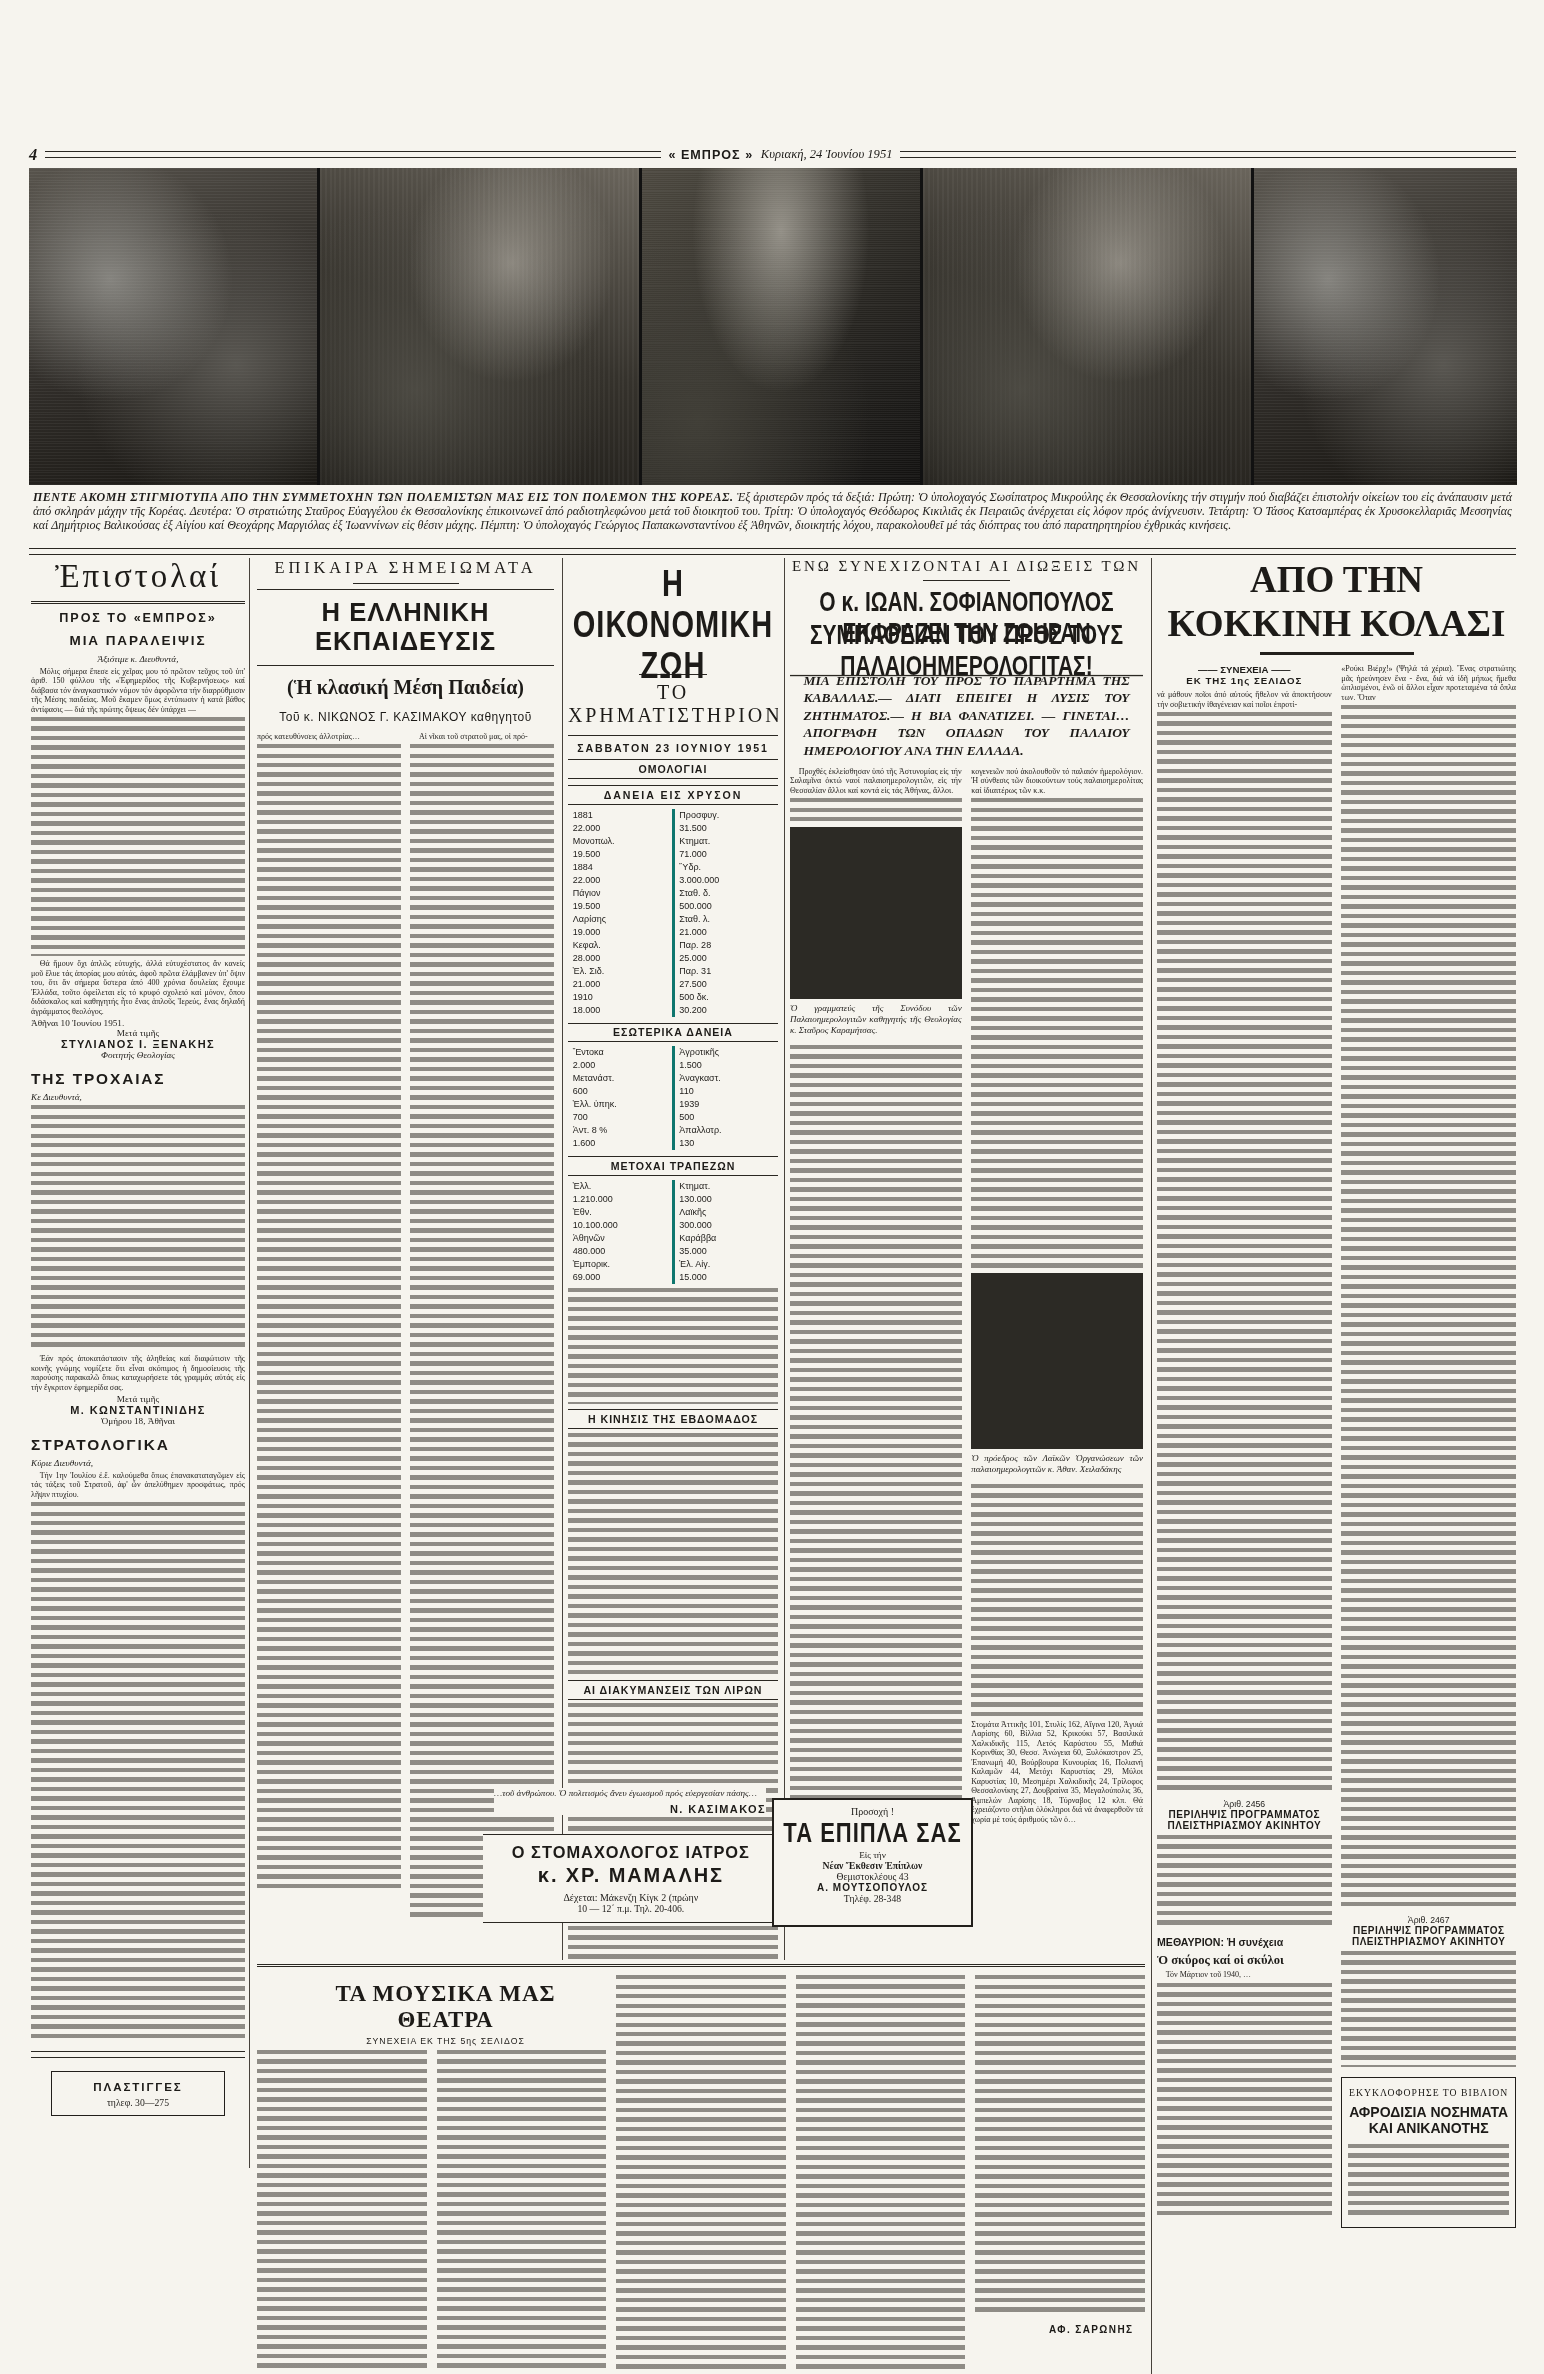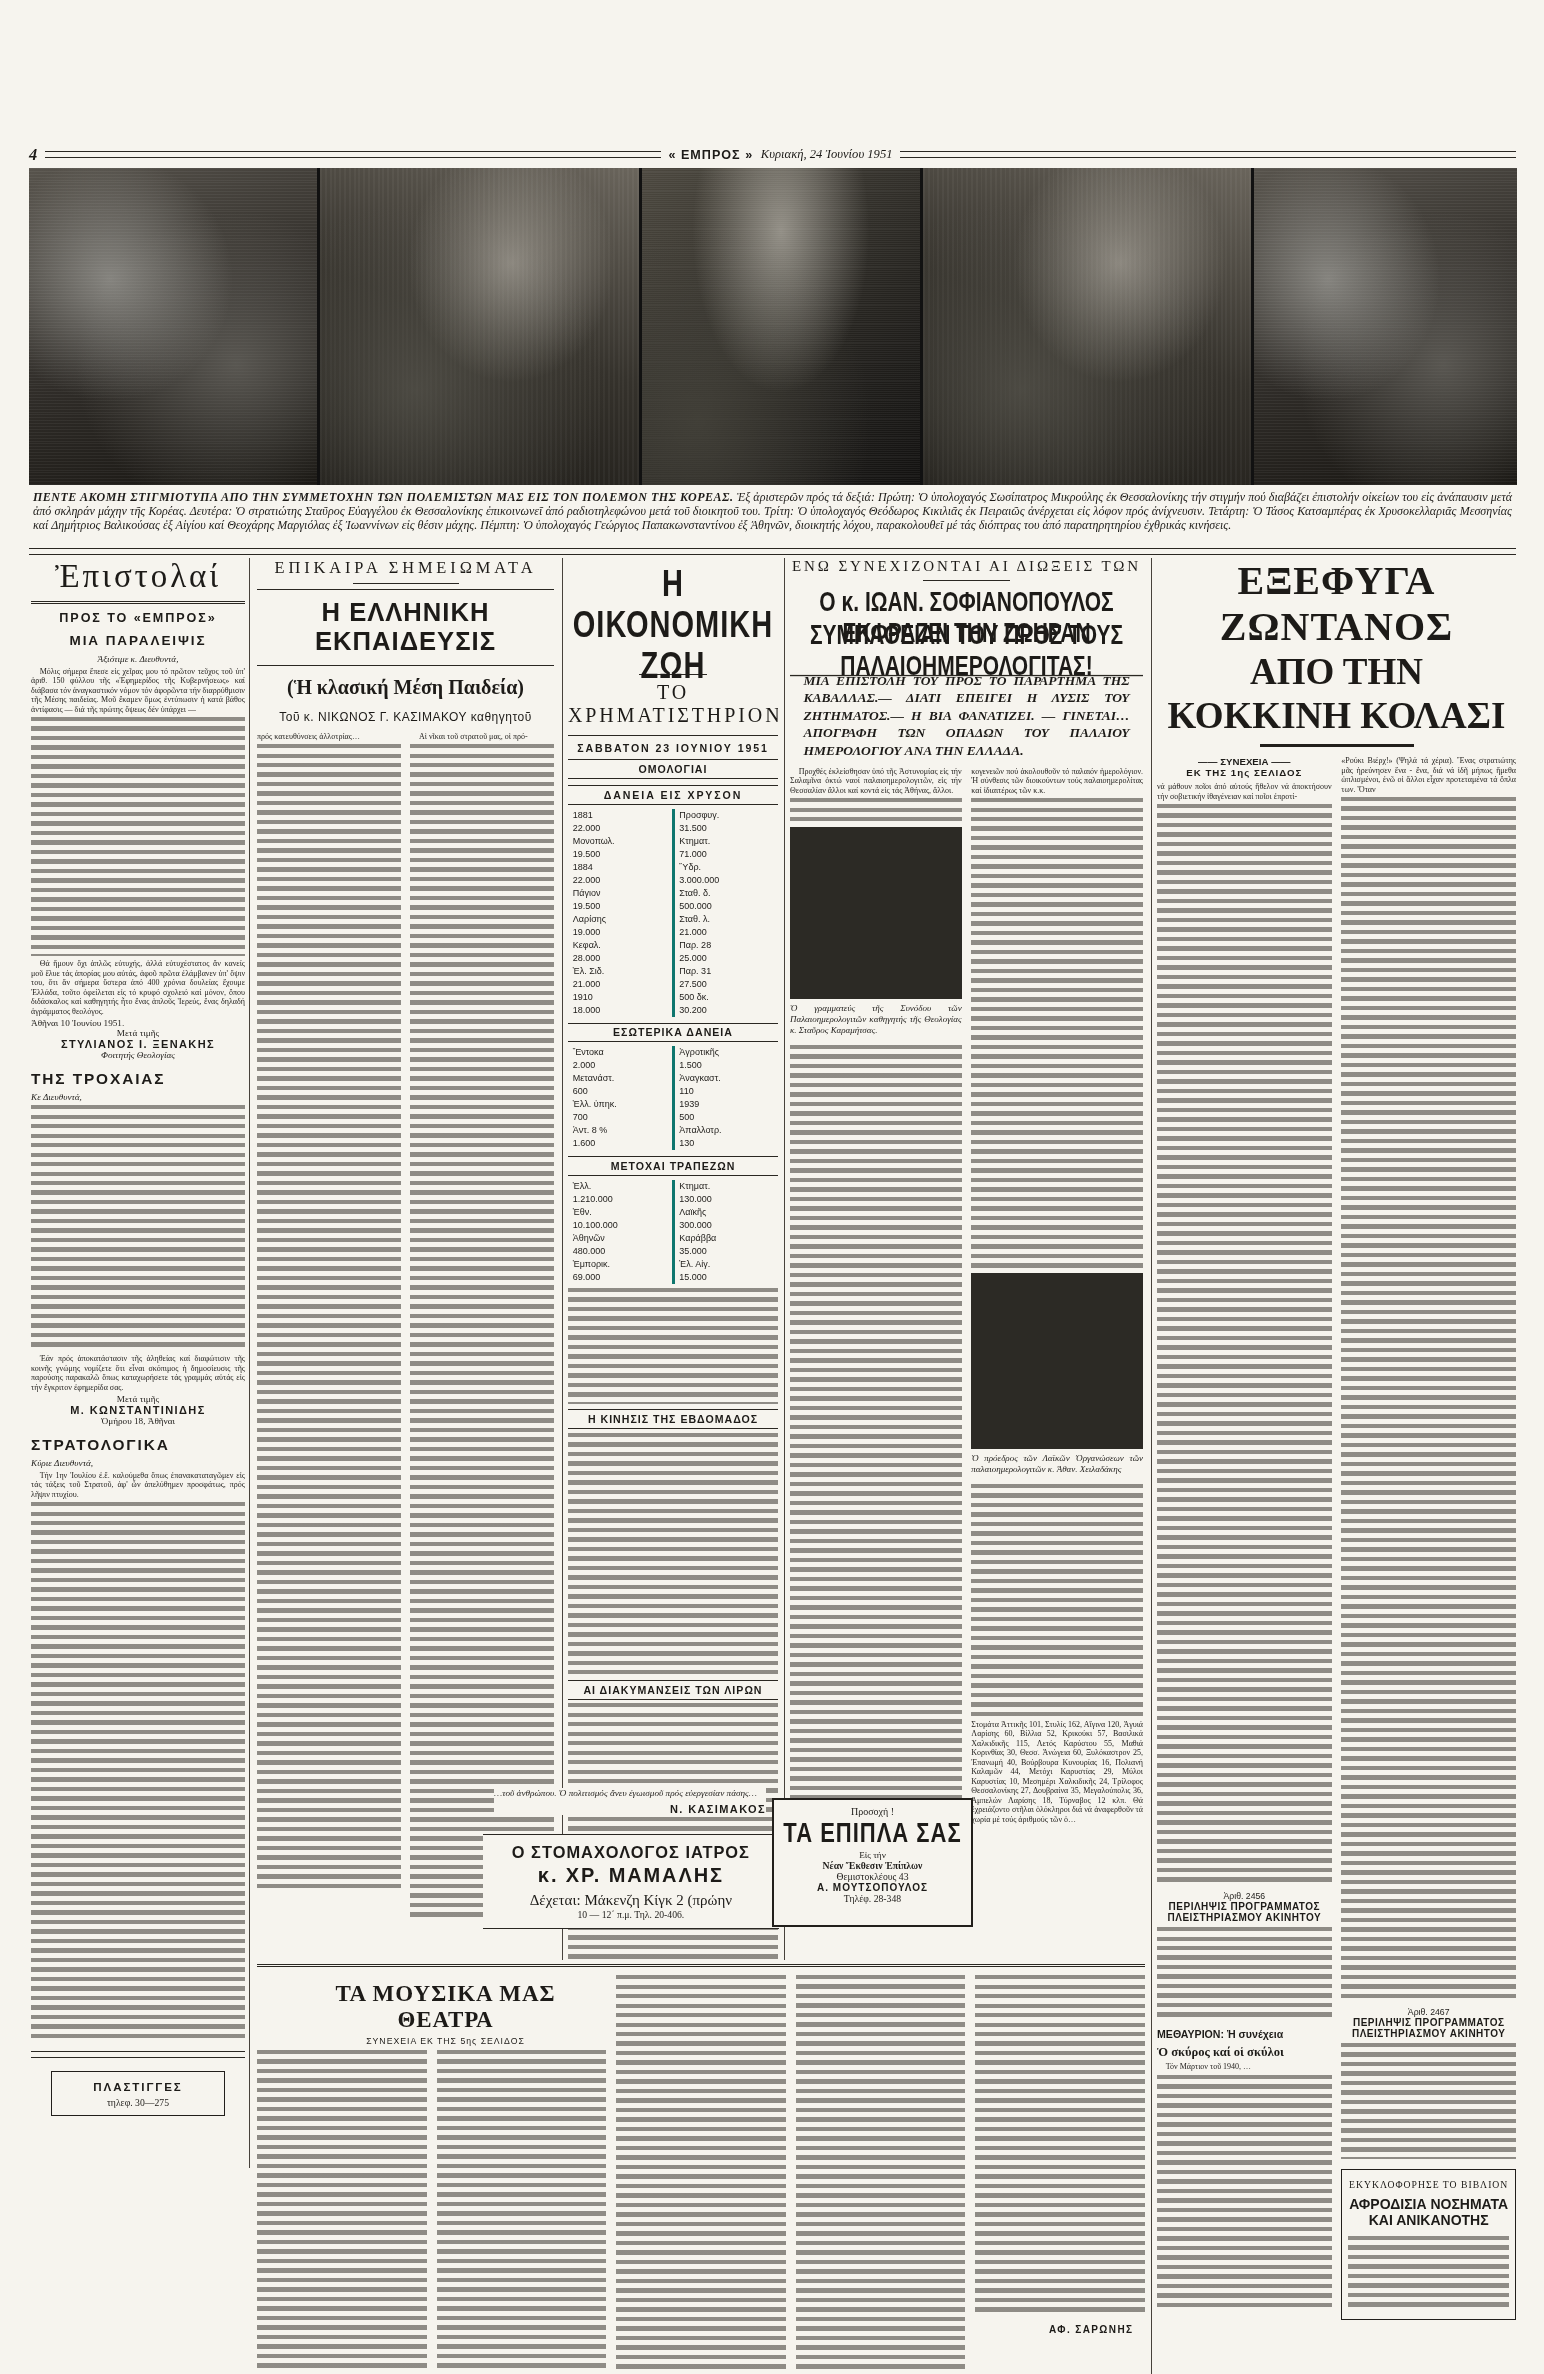--- a/index.html
+++ b/index.html
@@ -138,21 +138,21 @@
 </div>
 
 <div class="abs" style="left:494px;top:1788px;width:272px;background:#f6f4ee;z-index:2;">
   <p style="font-style:italic;font-size:9.2px;line-height:11px;margin:0;text-align:justify;">…τοῦ ἀνθρώπου. Ὁ πολιτισμός ἄνευ ἐγωισμοῦ πρός εὐεργεσίαν πάσης…</p>
   <div class="sig-name" style="text-align:right;margin-top:3.9px;">Ν. ΚΑΣΙΜΑΚΟΣ</div>
 </div>
 
 <div class="abs" style="left:483px;top:1834px;width:288px;background:#f6f4ee;z-index:2;border-top:1.9px solid #2a2722;border-bottom:1.9px solid #2a2722;padding:7.7px 3.9px;text-align:center;">
   <div class="sans" style="font-weight:bold;font-size:16.4px;letter-spacing:1px;">Ο ΣΤΟΜΑΧΟΛΟΓΟΣ ΙΑΤΡΟΣ</div>
   <div class="sans" style="font-weight:bold;font-size:20px;letter-spacing:1.9px;margin-top:1.9px;">κ. ΧΡ. ΜΑΜΑΛΗΣ</div>
-  <div style="font-size:15px;margin-top:5.8px;">Δέχεται: Μάκενζη Κίγκ 2 (πρώην</div>
+  <div style="font-size:10px;margin-top:5.8px;">Δέχεται: Μάκενζη Κίγκ 2 (πρώην</div>
   <div style="font-size:9.7px;">10 — 12΄ π.μ. Τηλ. 20-406.</div>
 </div>
 
 <div class="abs" style="left:568px;top:558px;width:210px;height:1402px;overflow:hidden;">
   <div class="ctr sans" style="font-weight:bold;font-size:29px;letter-spacing:1px;transform:scaleY(1.25);transform-origin:top;padding-top:3.9px;">Η ΟΙΚΟΝΟΜΙΚΗ ΖΩΗ</div>
   <div class="thin-rule" style="width:68px;margin:13.5px auto 5.8px auto;border-top-width:1.9px;"></div>
   <div class="ctr" style="font-size:20px;letter-spacing:2.9px;">ΤΟ ΧΡΗΜΑΤΙΣΤΗΡΙΟΝ</div>
   <div class="ctr sans" style="font-weight:bold;font-size:10.6px;letter-spacing:1.9px;border-top:1px solid #2a2722;margin-top:7.7px;padding-top:5.8px;">ΣΑΒΒΑΤΟΝ 23 ΙΟΥΝΙΟΥ 1951</div>
   <div class="shead">ΟΜΟΛΟΓΙΑΙ</div>
   <div class="shead" style="letter-spacing:1.9px;">ΔΑΝΕΙΑ ΕΙΣ ΧΡΥΣΟΝ</div>
@@ -350,21 +350,20 @@
   <div style="font-size:10px;">Προσοχή !</div>
   <div class="sans" style="font-weight:bold;font-size:22px;transform:scaleY(1.25);transform-origin:top;height:29px;letter-spacing:1px;">ΤΑ ΕΠΙΠΛΑ ΣΑΣ</div>
   <div style="font-size:9.2px;margin-top:3.9px;">Εἰς τήν</div>
   <div style="font-size:9.7px;font-weight:bold;">Νέαν Ἔκθεσιν Ἐπίπλων</div>
   <div style="font-size:9.7px;">Θεμιστοκλέους 43</div>
   <div class="sans" style="font-size:10px;font-weight:bold;letter-spacing:1px;">Α. ΜΟΥΤΣΟΠΟΥΛΟΣ</div>
   <div style="font-size:9.7px;">Τηλέφ. 28-348</div>
 </div>
 
 <div class="abs" style="left:1157px;top:558px;width:359px;height:1816px;overflow:hidden;">
-  <div class="ctr" style="font-weight:bold;font-size:40px;letter-spacing:1px;line-height:46px;">ΕΞΕΦΥΓΑ ΖΩΝΤΑΝΟΣ</div>
   <div class="ctr" style="font-weight:bold;font-size:37px;letter-spacing:0px;line-height:44px;">ΑΠΟ ΤΗΝ ΚΟΚΚΙΝΗ ΚΟΛΑΣΙ</div>
   <div style="width:154px;border-top:3.4px solid #221f1b;margin:5.8px auto 9.7px auto;"></div>
   <div class="twocol">
     <div class="subcol">
       <div class="ctr sans" style="font-weight:bold;font-size:9.7px;">—— ΣΥΝΕΧΕΙΑ ——</div>
       <div class="ctr sans" style="font-weight:bold;font-size:9.7px;letter-spacing:1px;margin-bottom:3.9px;">ΕΚ ΤΗΣ 1ης ΣΕΛΙΔΟΣ</div>
       <p class="txt" style="margin:0 0 2.9px 0;text-indent:0;">νά μάθουν ποῖοι ἀπό αὐτούς ἤθελον νά ἀποκτήσουν τήν σοβιετικήν ἰθαγένειαν καί ποῖοι ἐπροτί-</p>
       <div class="fill" style="height:1079px;"></div>
       <div class="noticehead" style="margin:7.7px 0 3.9px 0;">
         <div class="n1">Ἀριθ. 2456</div>

